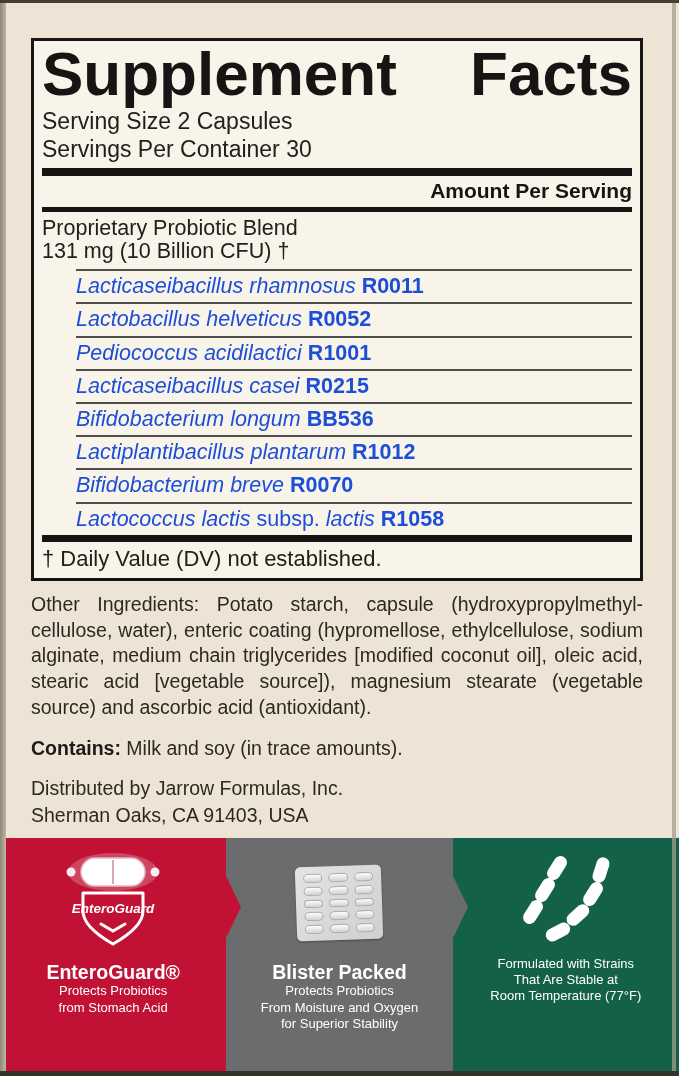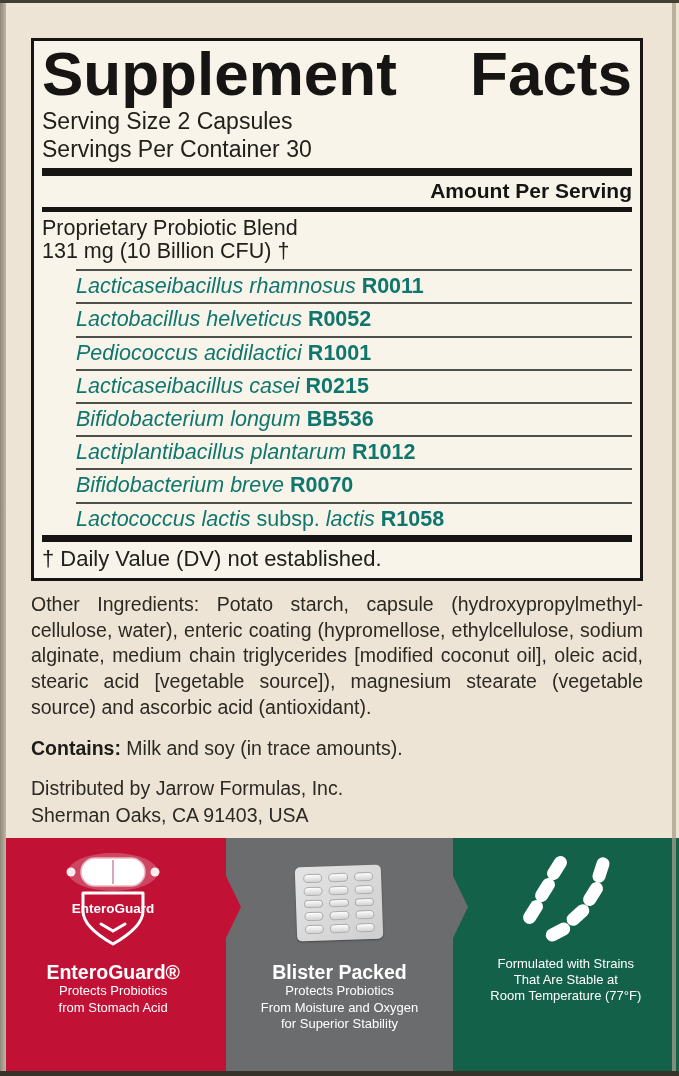--- a/index.html
+++ b/index.html
@@ -21,21 +21,21 @@
   .sf-title{margin:0 0 2px;font-size:62px;font-weight:bold;line-height:.98;color:#161513;
             text-align:justify;text-align-last:justify;-moz-text-align-last:justify;letter-spacing:0;}
   .sf-line{font-size:23px;line-height:1.22;color:#22201c;}
   .bar{background:#161513;}
   .bar-thick{height:8px;margin-top:5px;}
   .bar-med{height:5px;}
   .bar-thick2{height:7px;}
   .sf-amount{font-size:21px;font-weight:bold;text-align:right;padding:3px 0 4px;color:#161513;}
   .blend-row{display:flex;justify-content:space-between;font-size:21.5px;line-height:1.1;padding:5px 0 5px;color:#22201c;flex-direction:column;}
   .strains{margin-left:34px;}
-  .strain-row{border-top:2px solid #4e4e4a;padding:4px 0 4px;font-size:21.5px;line-height:1.08;color:#0f766e;white-space:nowrap;}
+  .strain-row{border-top:2px solid #4e4e4a;padding:4px 0 4px;font-size:21.5px;line-height:1.08;color:#1d4ed8;white-space:nowrap;}
   .species,.species2{font-style:italic;}
   .species{margin-right:6px;}
   .infix{margin-right:6px;}
   .species2{margin-right:6px;}
   .code{font-weight:bold;}
   .sf-footnote{font-size:22px;padding:4px 0 1px;color:#22201c;}
 
   
   .other-ing{margin:11px 0 0;font-size:19.5px;line-height:1.32;text-align:justify;color:#2c2923;}
   .contains{margin:16px 0 0;font-size:19.5px;color:#2c2923;}
@@ -49,21 +49,21 @@
          color:#fff;text-align:center;padding-top:12px;box-sizing:border-box;}
   .panel-red{background:#C11236;z-index:3;}
   .panel-gray{background:#6B6C6E;z-index:2;}
   .panel-green{background:#136148;z-index:1;}
   .panel-red::after,.panel-gray::after{
     content:"";position:absolute;top:38px;right:-15px;width:0;height:0;
     border-top:31px solid transparent;border-bottom:31px solid transparent;
   }
   .panel-red::after{border-left:15px solid #C11236;}
   .panel-gray::after{border-left:15px solid #6B6C6E;}
-  .panel-icon{height:106px;display:flex;align-items:center;justify-content:flex-start;}
+  .panel-icon{height:106px;display:flex;align-items:center;justify-content:flex-start;font-style:italic;}
   .panel-title{font-size:19.5px;font-weight:bold;margin-top:5px;line-height:1.15;}
   .panel-line{font-size:13px;line-height:1.24;}
 
   
   .blister{width:86px;height:74px;background:linear-gradient(135deg,#E4E4E4,#CFCFCF);
            border-radius:5px;transform:rotate(-2deg);box-shadow:0 1px 2px rgba(0,0,0,.35);
            display:grid;grid-template-columns:repeat(3,1fr);gap:4px 6px;padding:7px 8px;box-sizing:border-box;}
   .blister i{display:block;border-radius:5px;background:linear-gradient(#fdfdfd,#d2d2d2);
              border:1px solid #adadad;}
 </style>

